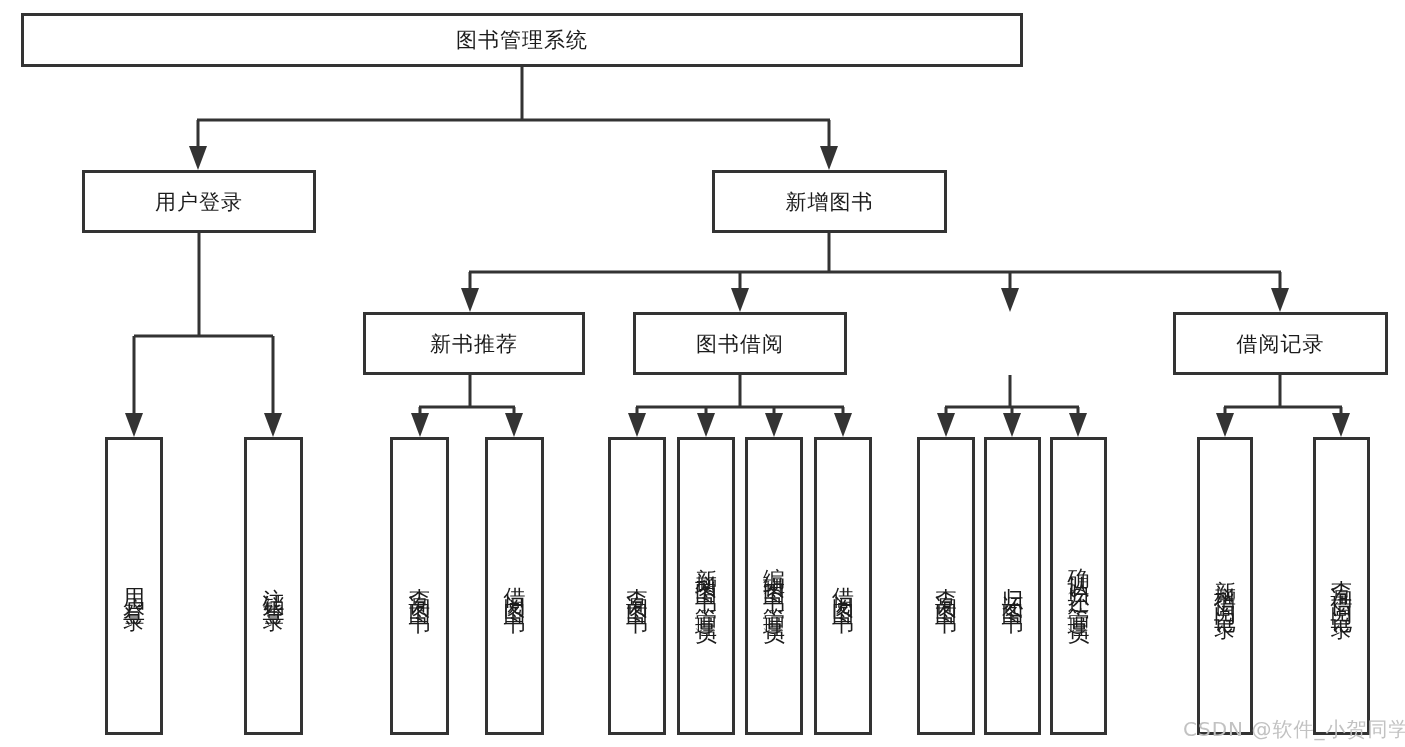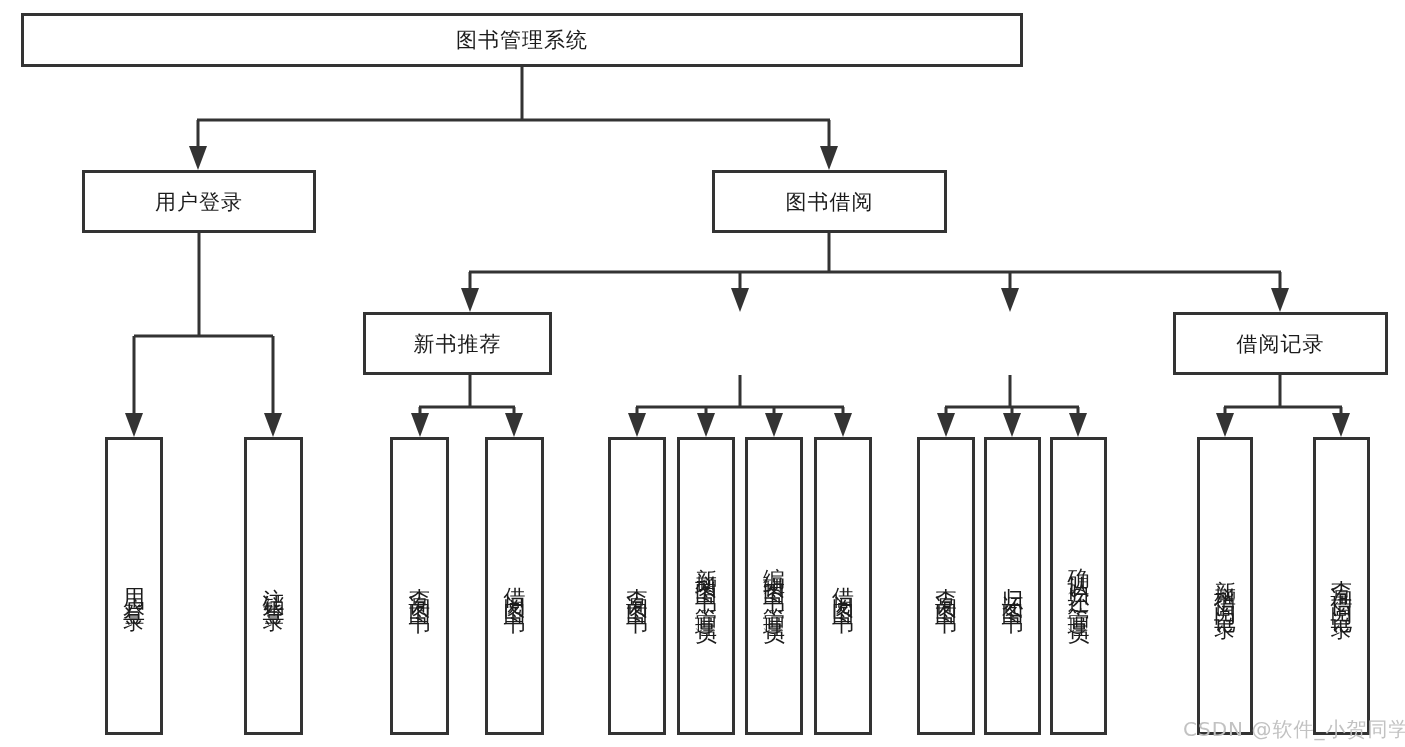--- a/index.html
+++ b/index.html
@@ -64,25 +64,28 @@
   </svg>
 
   <div class="box hbox" style="left:21px;top:13px;width:1002px;height:54px">
     <span>图书管理系统</span>
   </div>
 
   <div class="box hbox" style="left:82px;top:170px;width:234px;height:63px">
     <span>用户登录</span>
   </div>
   <div class="box hbox" style="left:712px;top:170px;width:235px;height:63px">
-    <span>图书借阅</span>
+    <span>新增图书</span>
   </div>
 
-  <div class="box hbox" style="left:363px;top:312px;width:189px;height:63px">
+  <div class="box hbox" style="left:363px;top:312px;width:222px;height:63px">
     <span>新书推荐</span>
+  </div>
+  <div class="box hbox" style="left:633px;top:312px;width:214px;height:63px">
+    <span>图书借阅</span>
   </div>
   <div class="box hbox" style="left:1173px;top:312px;width:215px;height:63px">
     <span>借阅记录</span>
   </div>
 
   <div class="box vbox" style="left:105px;top:437px;width:58px;height:298px">
     <span>用户登录</span>
   </div>
   <div class="box vbox" style="left:244px;top:437px;width:59px;height:298px">
     <span>注销登录</span>

